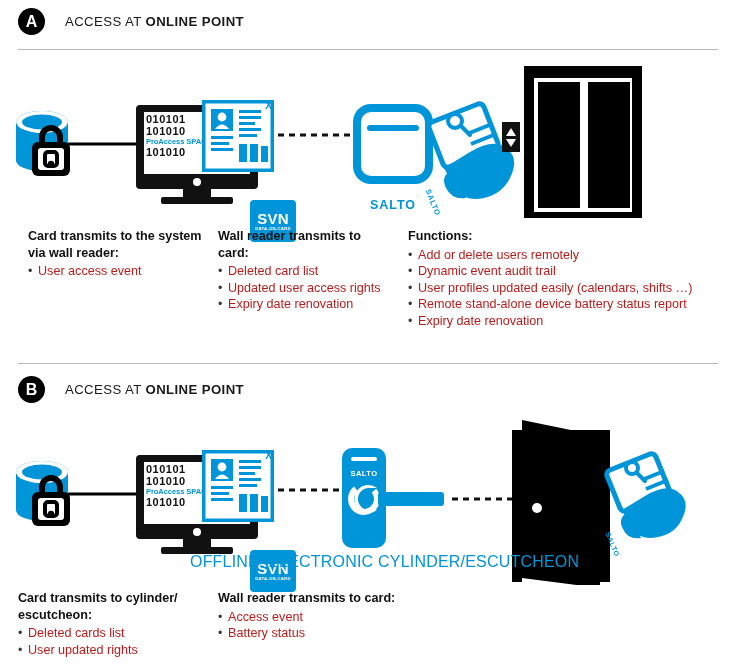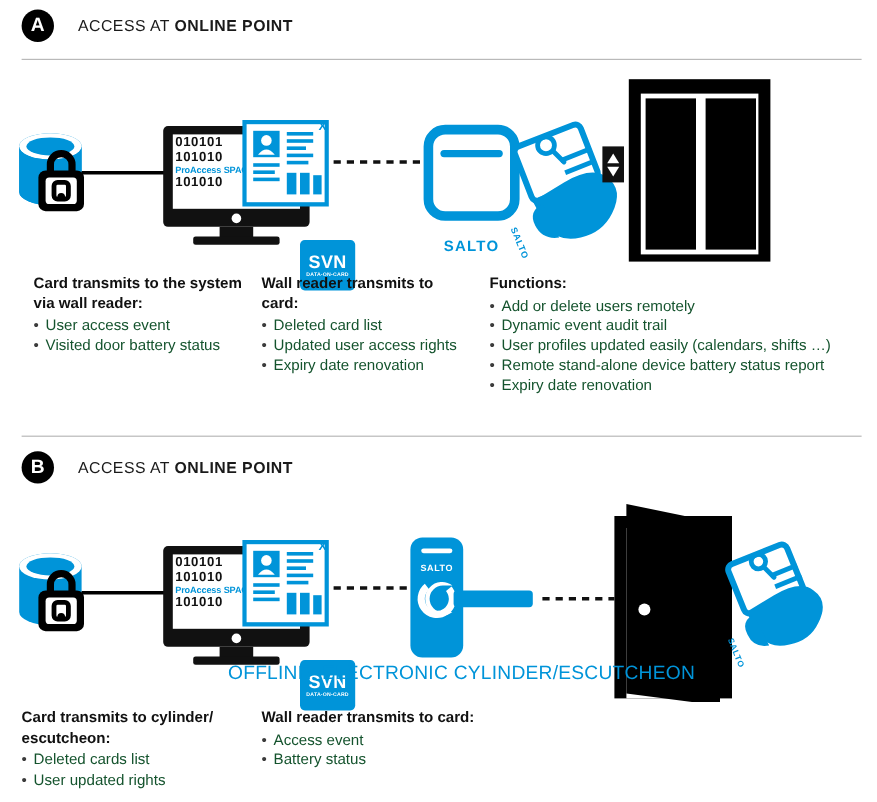--- a/index.html
+++ b/index.html
@@ -28,21 +28,21 @@
   .rule { position: absolute; left: 18px; width: 700px; height: 1px; background: #b9b9b9; }
 
   
   .col { position: absolute; }
   .col h3 {
     font-size: 12.6px; font-weight: bold; color: #111;
     line-height: 16.5px; margin-bottom: 2px;
   }
   .col ul { list-style: none; }
   .col li {
-    font-size: 12.6px; color: #14532d; line-height: 16.5px;
+    font-size: 12.6px; color: #b91c1c; line-height: 16.5px;
     padding-left: 10px; position: relative;
   }
   .col li::before {
     content: "\2022"; position: absolute; left: 0; top: 0; color: #3b3b3b;
   }
 
   
   .gfx { position: absolute; }
 
   .offline-cap {
@@ -161,21 +161,20 @@
     <div style="position:absolute; left:360px; top:138px; width:66px; text-align:center; font-size:12.5px; font-weight:bold; color:#0094D9; letter-spacing:1px;">SALTO</div>
 
     
     <div style="position:absolute; left:432px; top:128px; font-size:7.5px; font-weight:bold; color:#0094D9; letter-spacing:.6px; transform:rotate(68deg); transform-origin:left top;">SALTO</div>
   </div>
 
   <div class="col" style="left:28px; top:228px; width:190px;">
     <h3>Card transmits to the system via wall reader:</h3>
     <ul>
       <li>User access event</li>
-      <li>Visited door battery status</li>
     </ul>
   </div>
 
   <div class="col" style="left:218px; top:228px; width:175px;">
     <h3>Wall reader transmits to card:</h3>
     <ul>
       <li>Deleted card list</li>
       <li>Updated user access rights</li>
       <li>Expiry date renovation</li>
     </ul>

